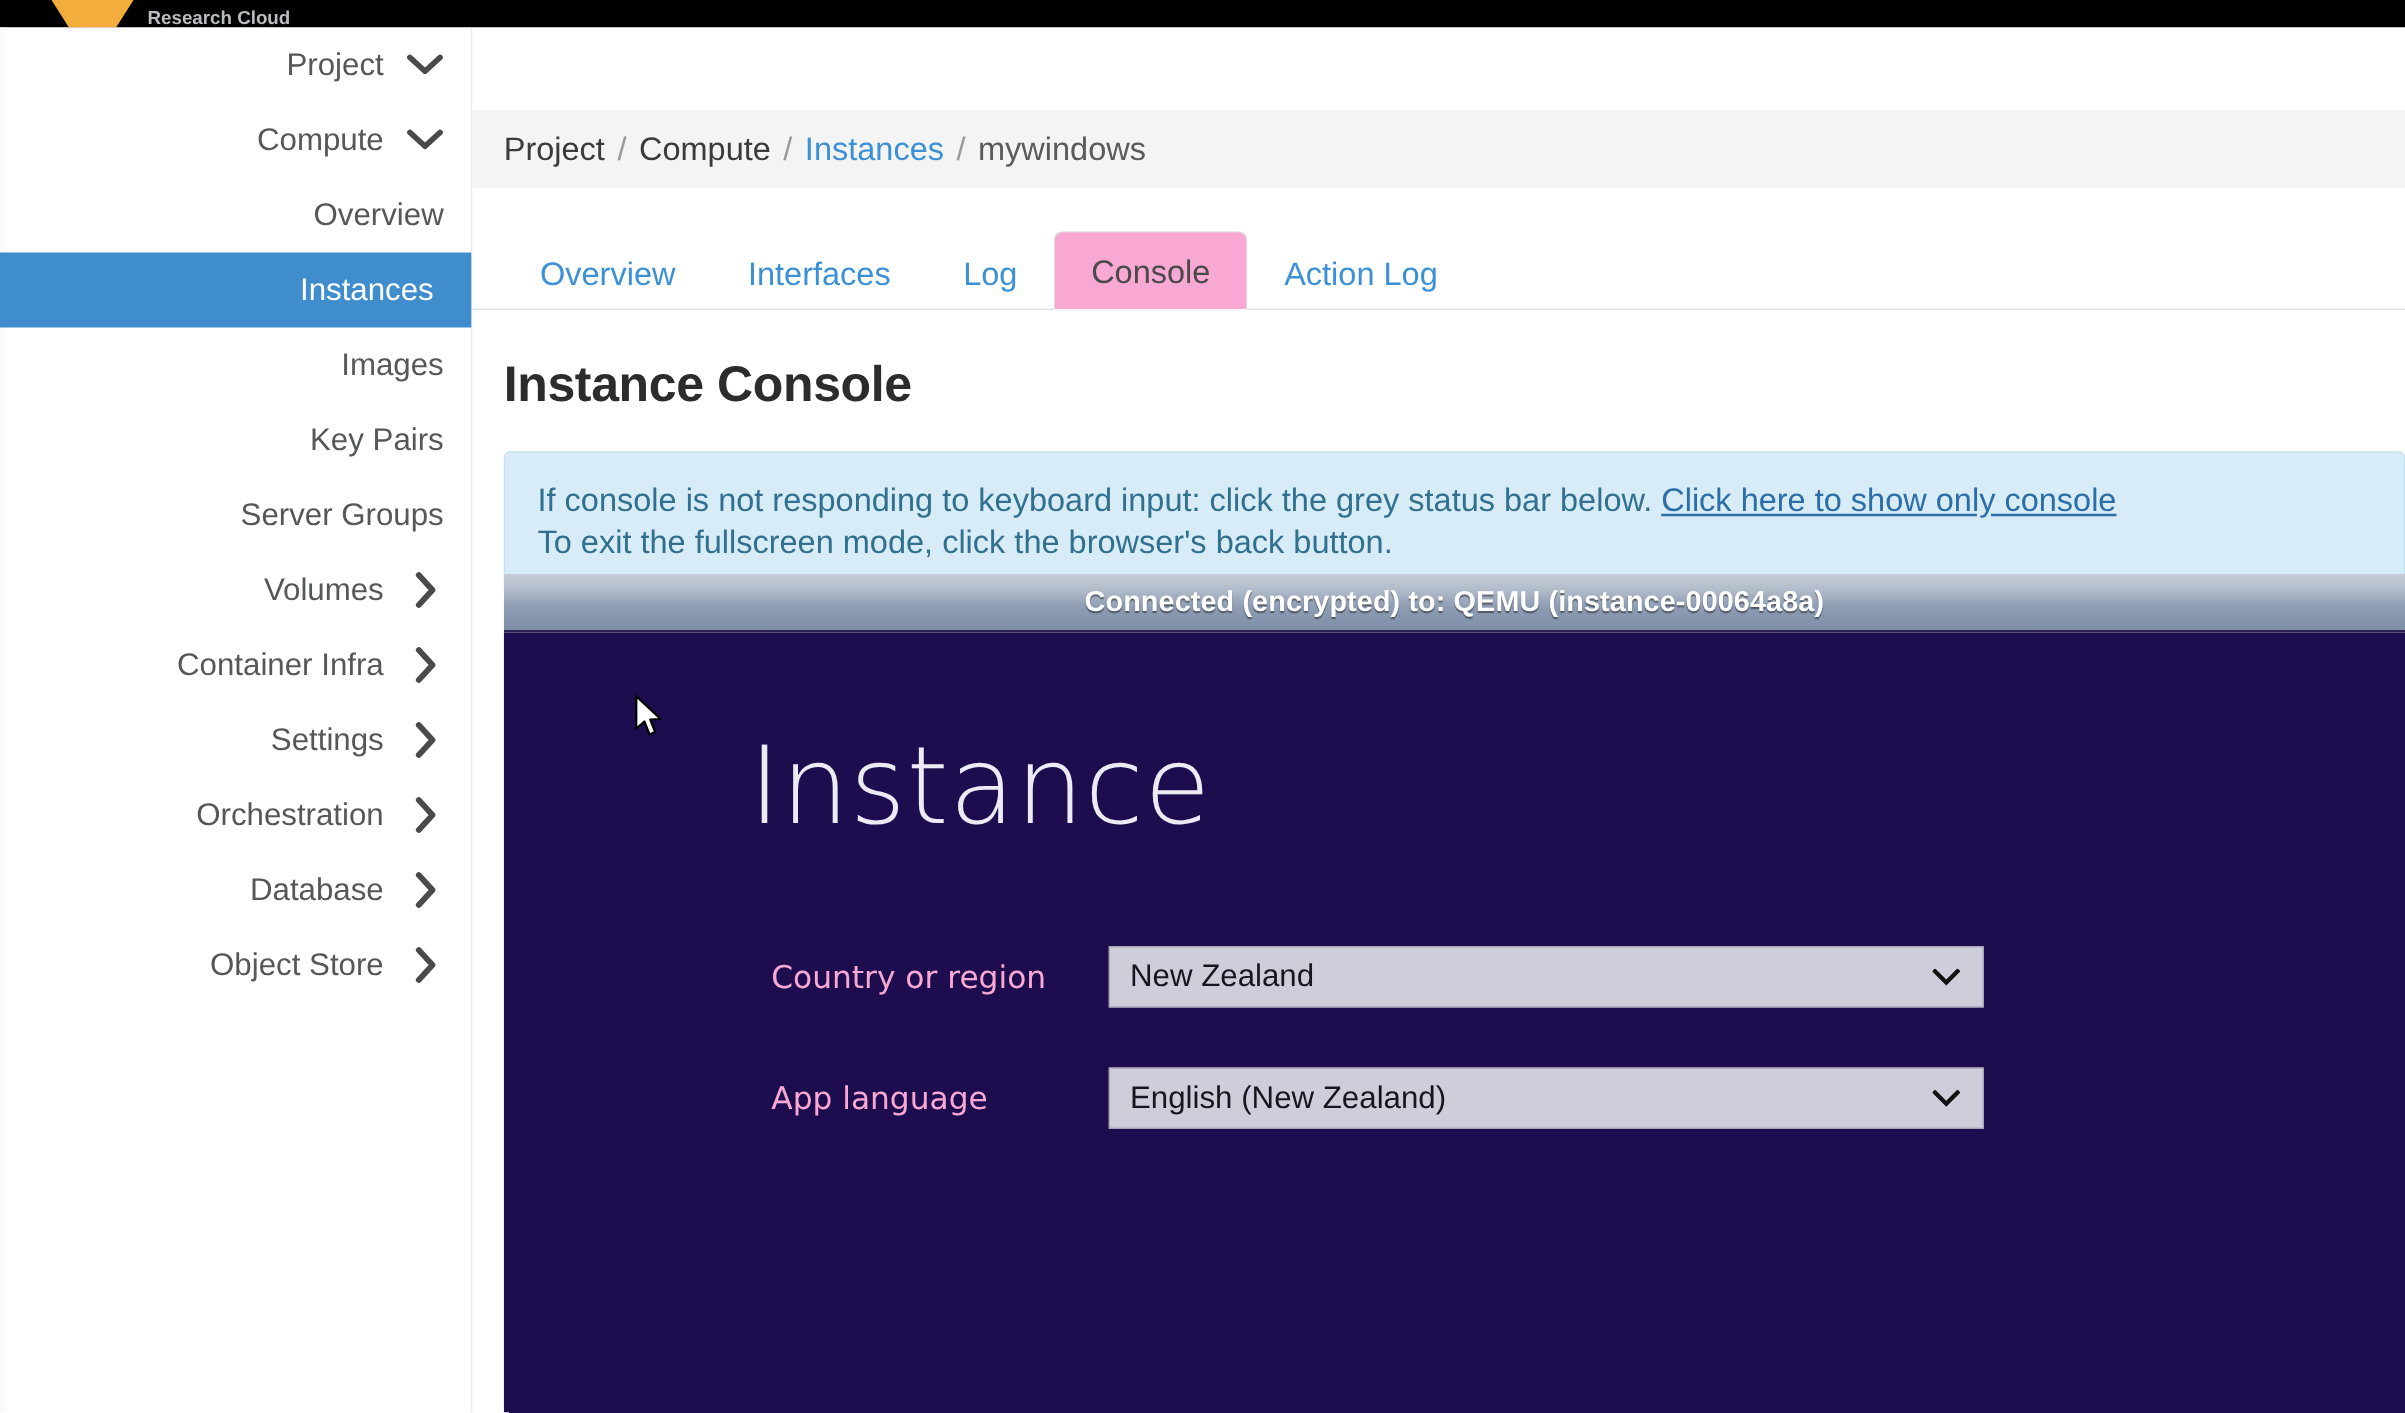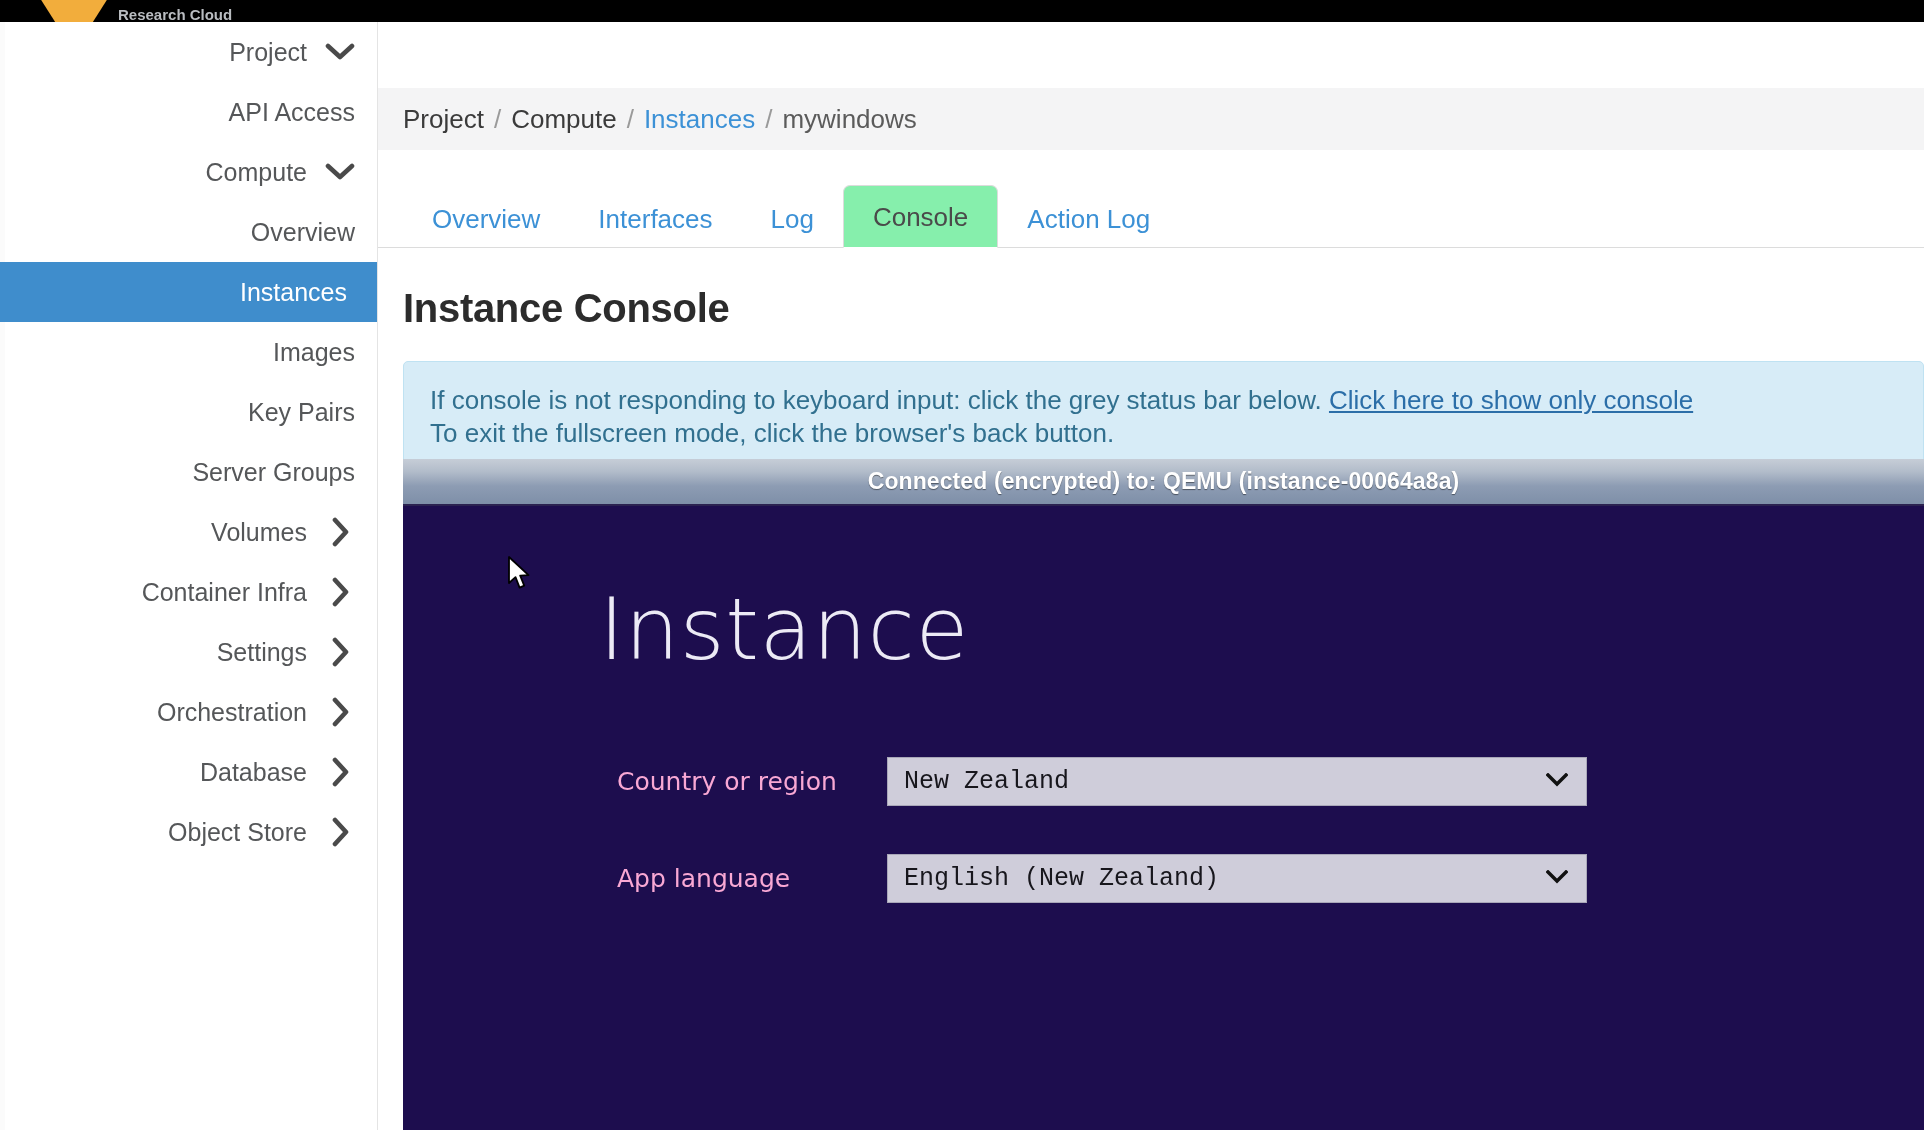--- a/index.html
+++ b/index.html
@@ -100,21 +100,21 @@
     color: #3c91d6;
     padding: 14px 29px 16px 29px;
     cursor: pointer;
     line-height: 1;
     position: relative;
     top: 1px;
     white-space: nowrap;
   }
   .tab.active {
     color: #4a4a4a;
-    background: #86efac;
+    background: #f9a8d4;
     border: 1px solid #dcdcdc;
     border-bottom: 1px solid #ffffff;
     border-radius: 7px 7px 0 0;
     padding: 18px 29px 17px 29px;
   }
 
   .page-title {
     font-size: 40px;
     font-weight: 700;
     color: #2c2c2c;
@@ -185,21 +185,21 @@
   }
   .win-select {
     width: 700px; height: 49px;
     background: #cfcdda;
     border: 1px solid #a9a7b8;
     display: flex; align-items: center; justify-content: space-between;
     padding: 0 18px 0 16px;
     color: #17161c;
     font-size: 25px;
     cursor: pointer;
-    font-family: Liberation Mono, monospace;
+    font-family: Liberation Sans, sans-serif;
   }
   .win-select .caret { font-size: 22px; color: #101010; line-height: 1; }
 
   
   .cursor {
     position: absolute;
     left: 104px; top: 50px;
     width: 26px; height: 36px;
     pointer-events: none;
   }
@@ -222,24 +222,20 @@
   <nav class="sidebar">
     <div class="side-edge"></div>
     <div id="sidebar-list">
         <div class="side-item lvl0">
           <span class="lbl">Project</span>
           <span class="chev">
             <svg width="30" height="18" viewBox="0 0 30 18">
               <path d="M3 3 L15 14 L27 3" fill="none" stroke="#4a4a4a" stroke-width="4.6" stroke-linecap="round" stroke-linejoin="round"></path>
             </svg>
           </span>
-        </div>
-        <div class="side-item lvl1 noarrow">
-          <span class="lbl">API Access</span>
-          <span class="chev"></span>
         </div>
         <div class="side-item lvl1">
           <span class="lbl">Compute</span>
           <span class="chev">
             <svg width="30" height="18" viewBox="0 0 30 18">
               <path d="M3 3 L15 14 L27 3" fill="none" stroke="#4a4a4a" stroke-width="4.6" stroke-linecap="round" stroke-linejoin="round"></path>
             </svg>
           </span>
         </div>
         <div class="side-item lvl2 noarrow">

